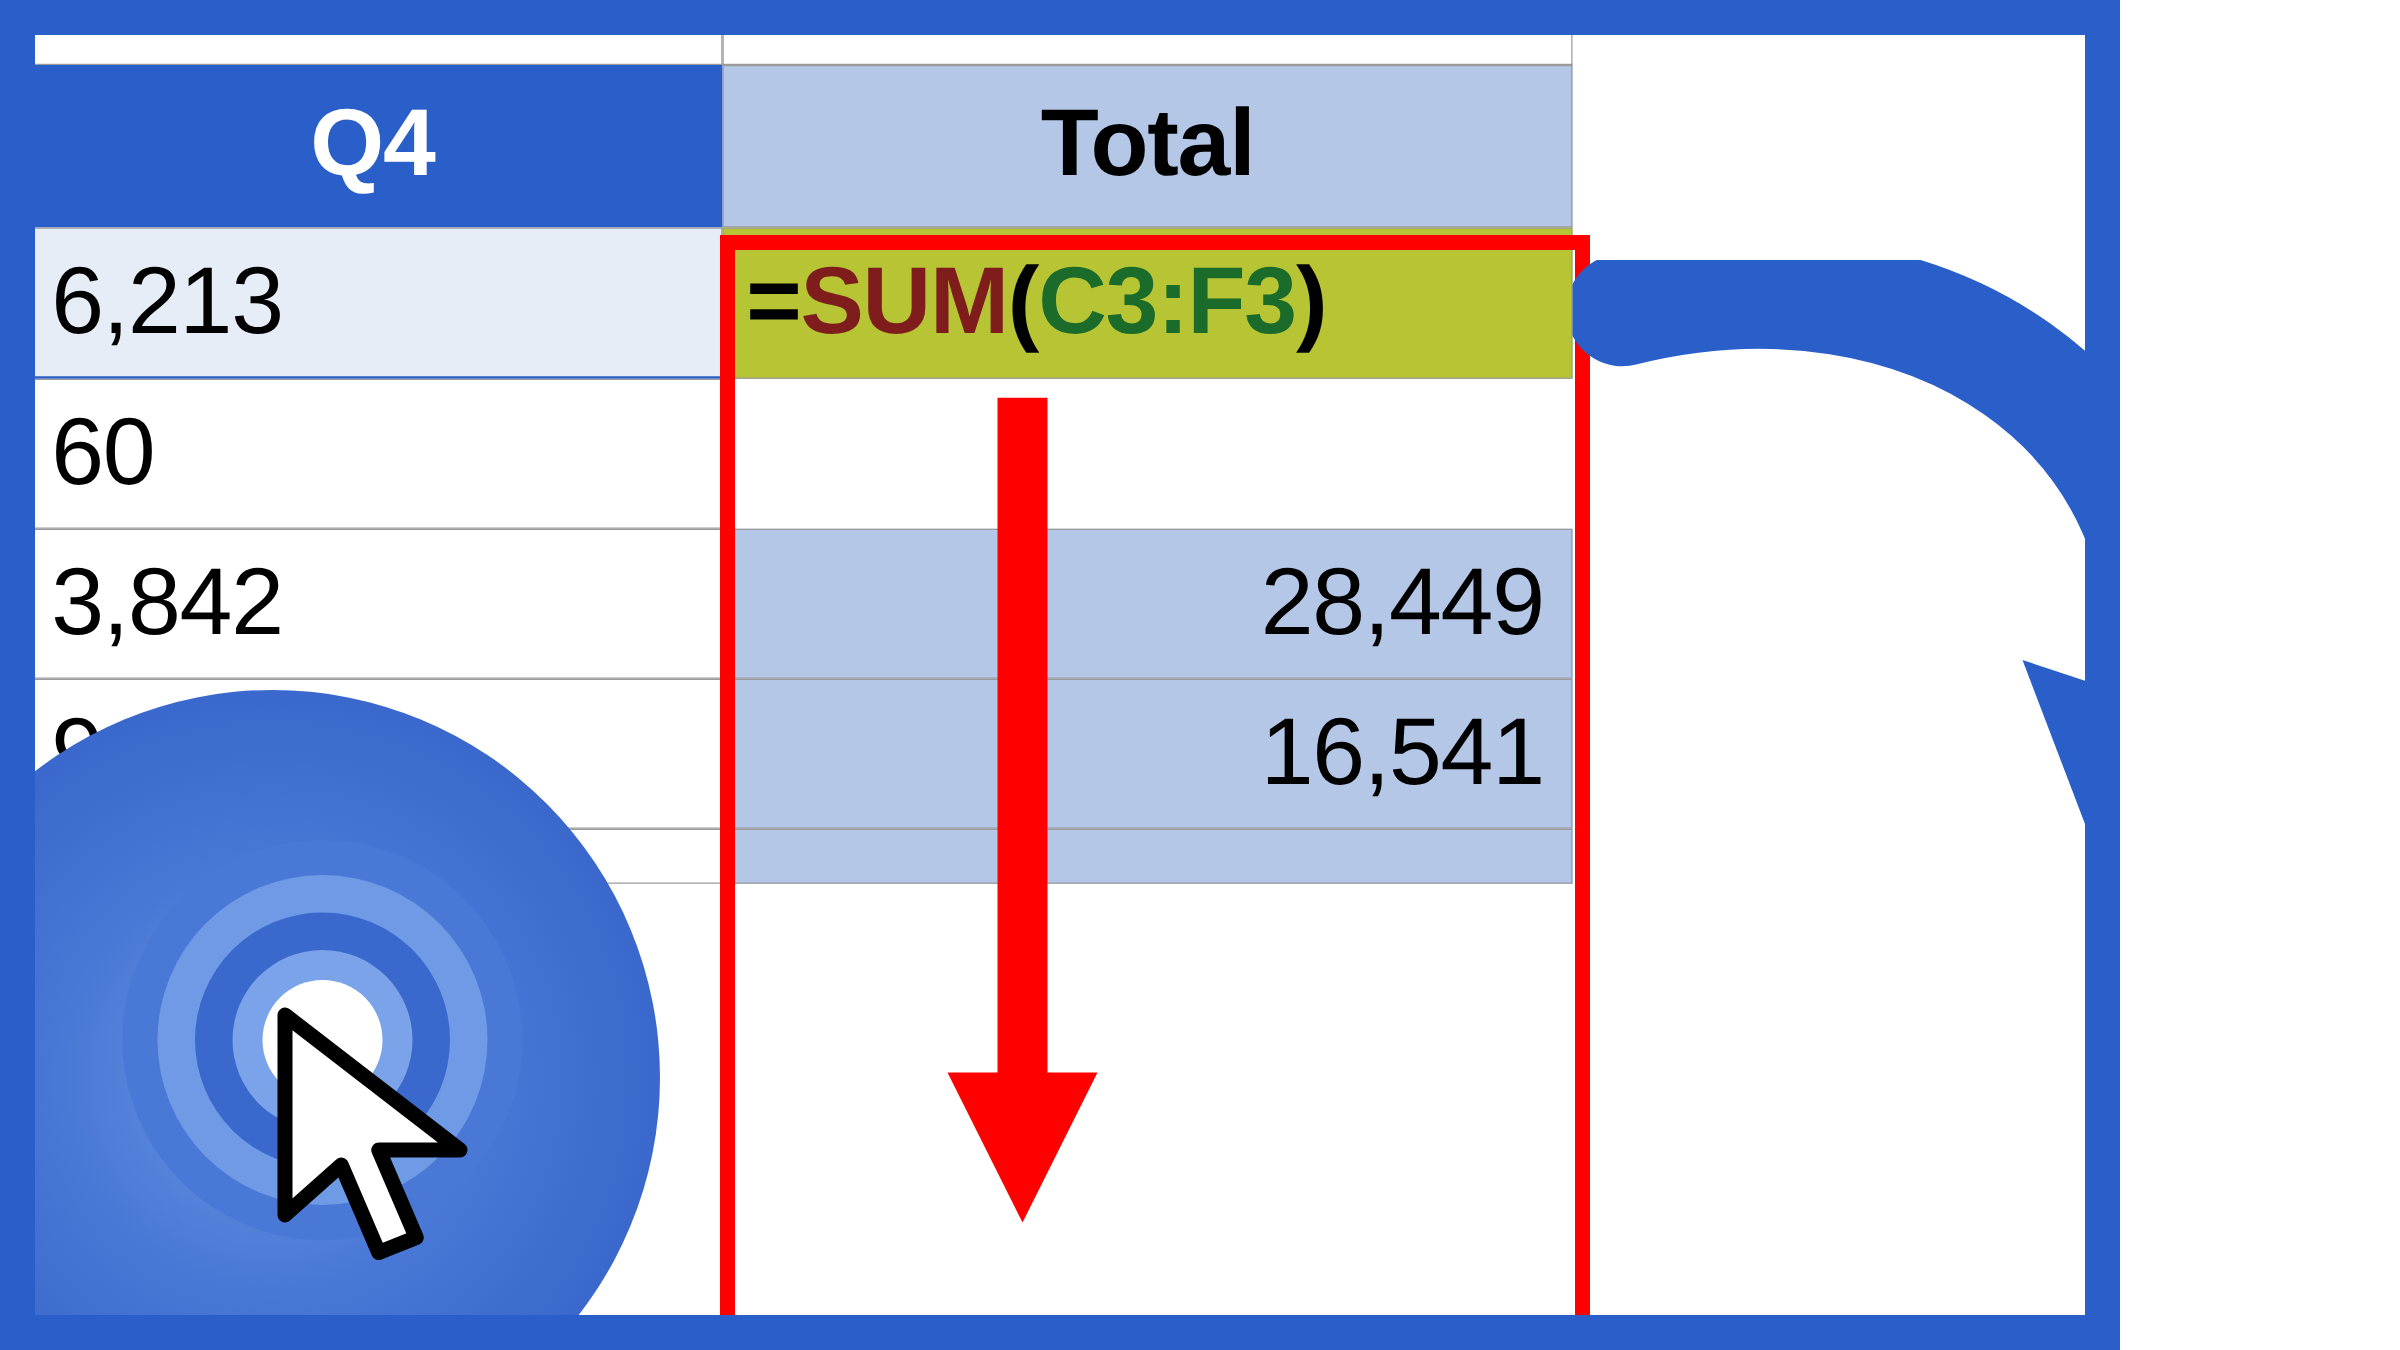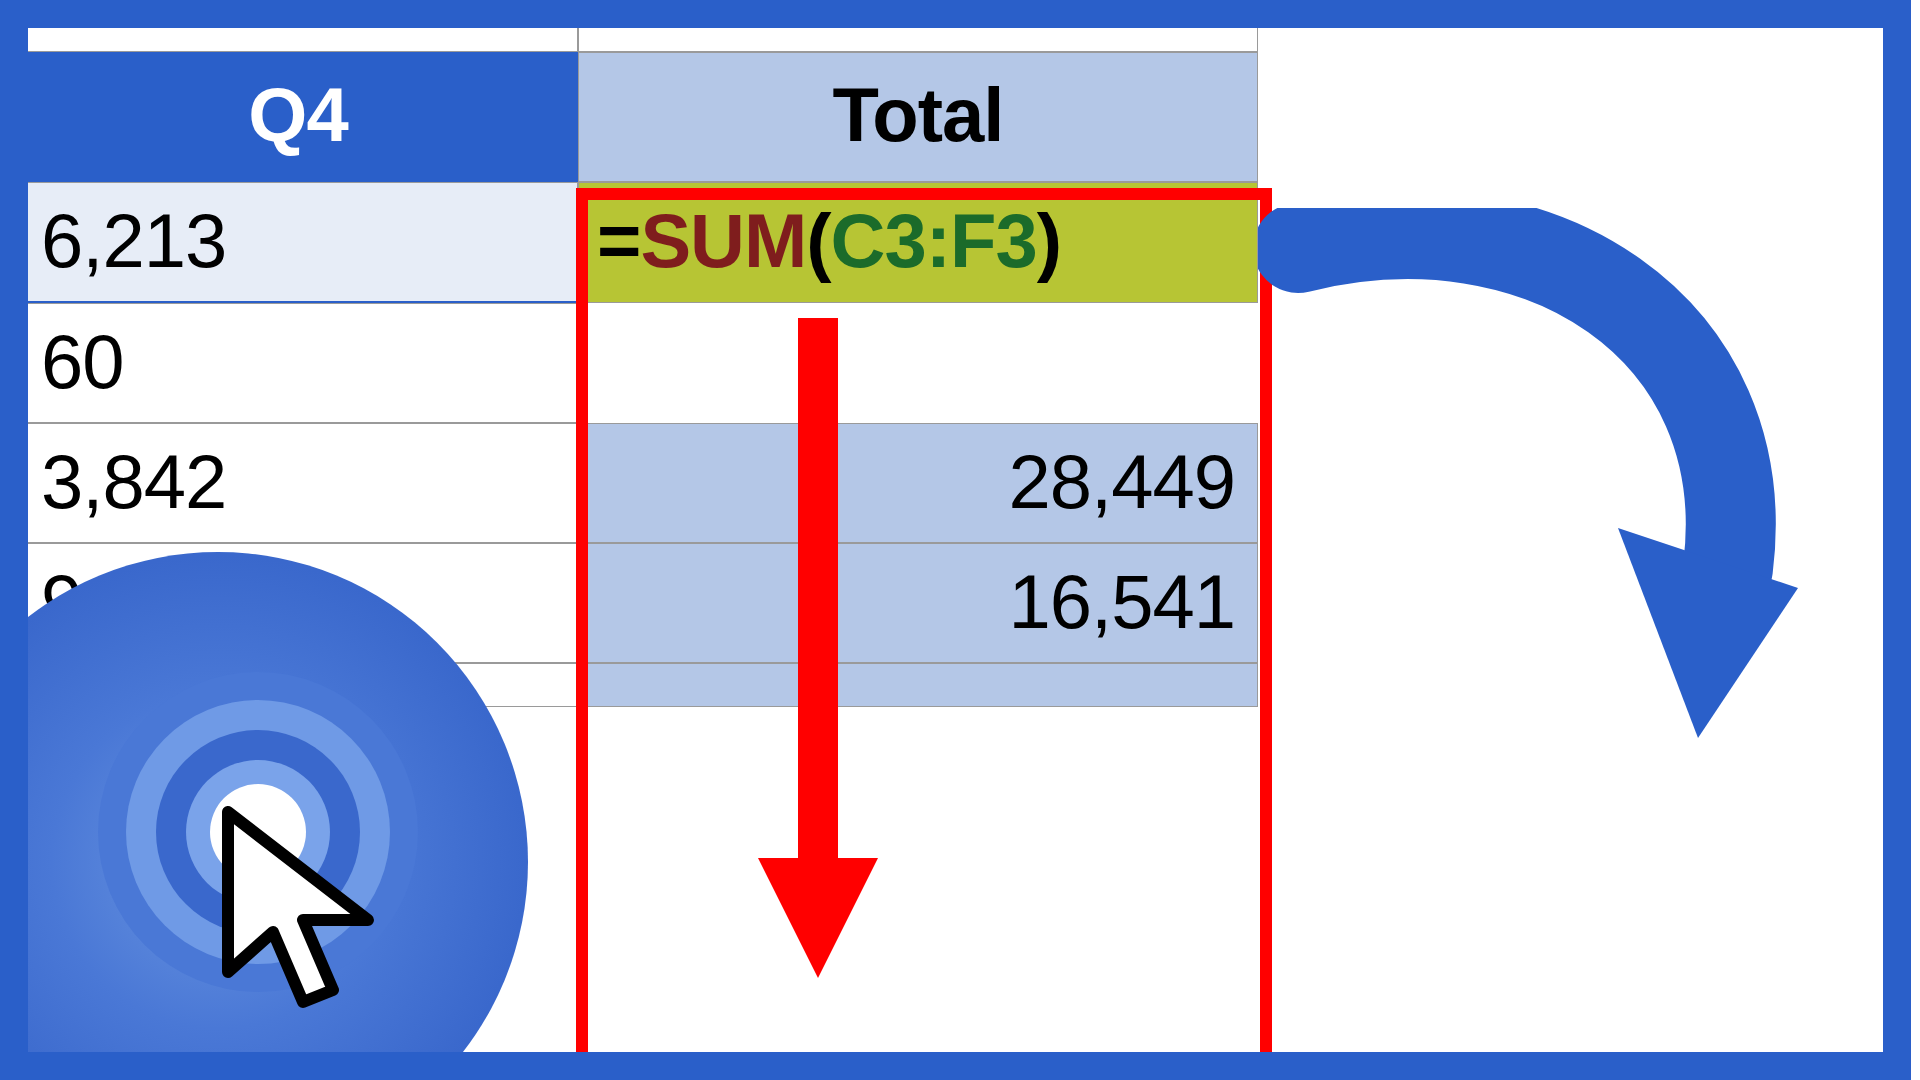--- a/index.html
+++ b/index.html
@@ -1,18 +1,18 @@
 <!DOCTYPE html>
 <html><head>
 <meta charset="utf-8">
 <style>
   * { box-sizing: border-box; margin: 0; padding: 0; }
   html, body { width: 1920px; height: 1080px; overflow: hidden; font-family: Arial, Helvetica, sans-serif; }
   .frame {
-    width: 1911px; height: 1080px;
+    width: 1696px; height: 1080px;
     background: #2a5fc9;
     padding: 28px;
     position: relative;
   }
   .inner {
     width: 100%; height: 100%;
     background: #ffffff;
     position: relative;
     overflow: hidden;
   }

